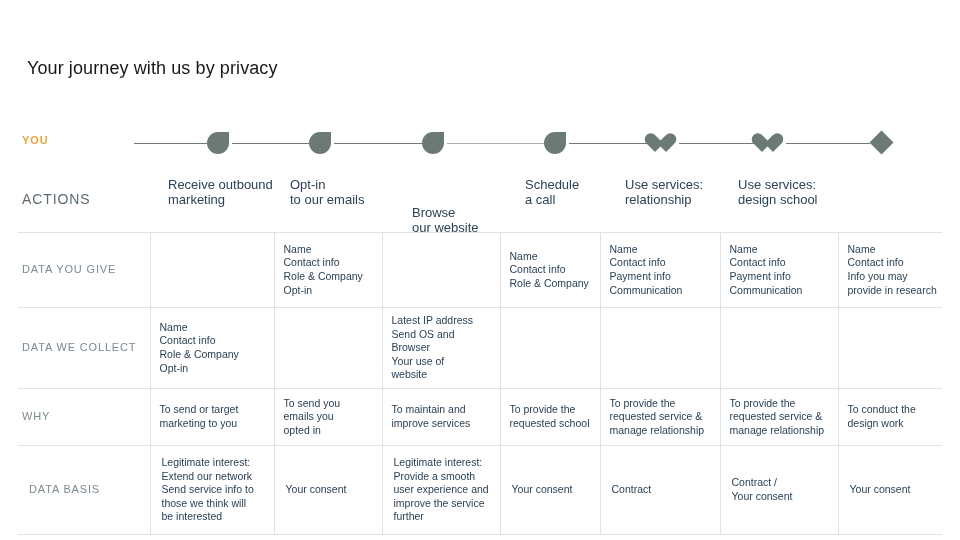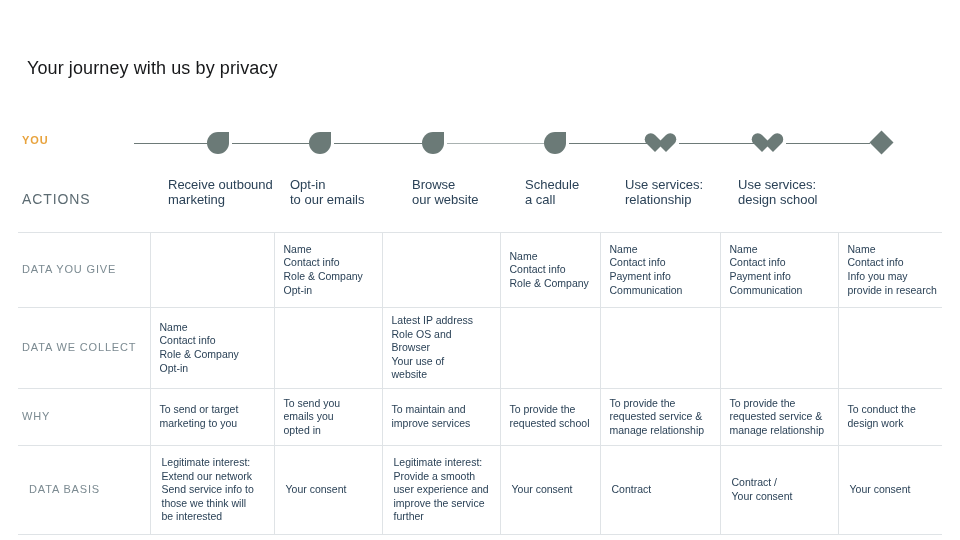--- a/index.html
+++ b/index.html
@@ -215,21 +215,21 @@
 <div id="actions-row">
   <div id="actions-label">ACTIONS</div>
 <div class="action-cell" style="left: 168px;">
       <div>Receive outbound</div>
       <div>marketing</div>
     </div>
     <div class="action-cell" style="left: 290px;">
       <div>Opt-in</div>
       <div>to our emails</div>
     </div>
-    <div class="action-cell" style="left: 412px;">
+    <div class="action-cell" style="left: 412px; margin-top: 28px;">
       <div>Browse</div>
       <div>our website</div>
     </div>
     <div class="action-cell" style="left: 525px;">
       <div>Schedule</div>
       <div>a call</div>
     </div>
     <div class="action-cell" style="left: 625px;">
       <div>Use services:</div>
       <div>relationship</div>
@@ -304,21 +304,21 @@
               <div>Name</div>
               <div>Contact info</div>
               <div>Role &amp; Company</div>
               <div>Opt-in</div>
             </div>
           </td>
           <td></td>
           <td>
             <div class="cell-lines">
               <div>Latest IP address</div>
-              <div>Role OS and</div>
+              <div>Send OS and</div>
               <div>Browser</div>
               <div>Your use of</div>
               <div>website</div>
             </div>
           </td>
           <td></td>
           <td></td>
           <td></td>
           <td class="last"></td>
         </tr>

